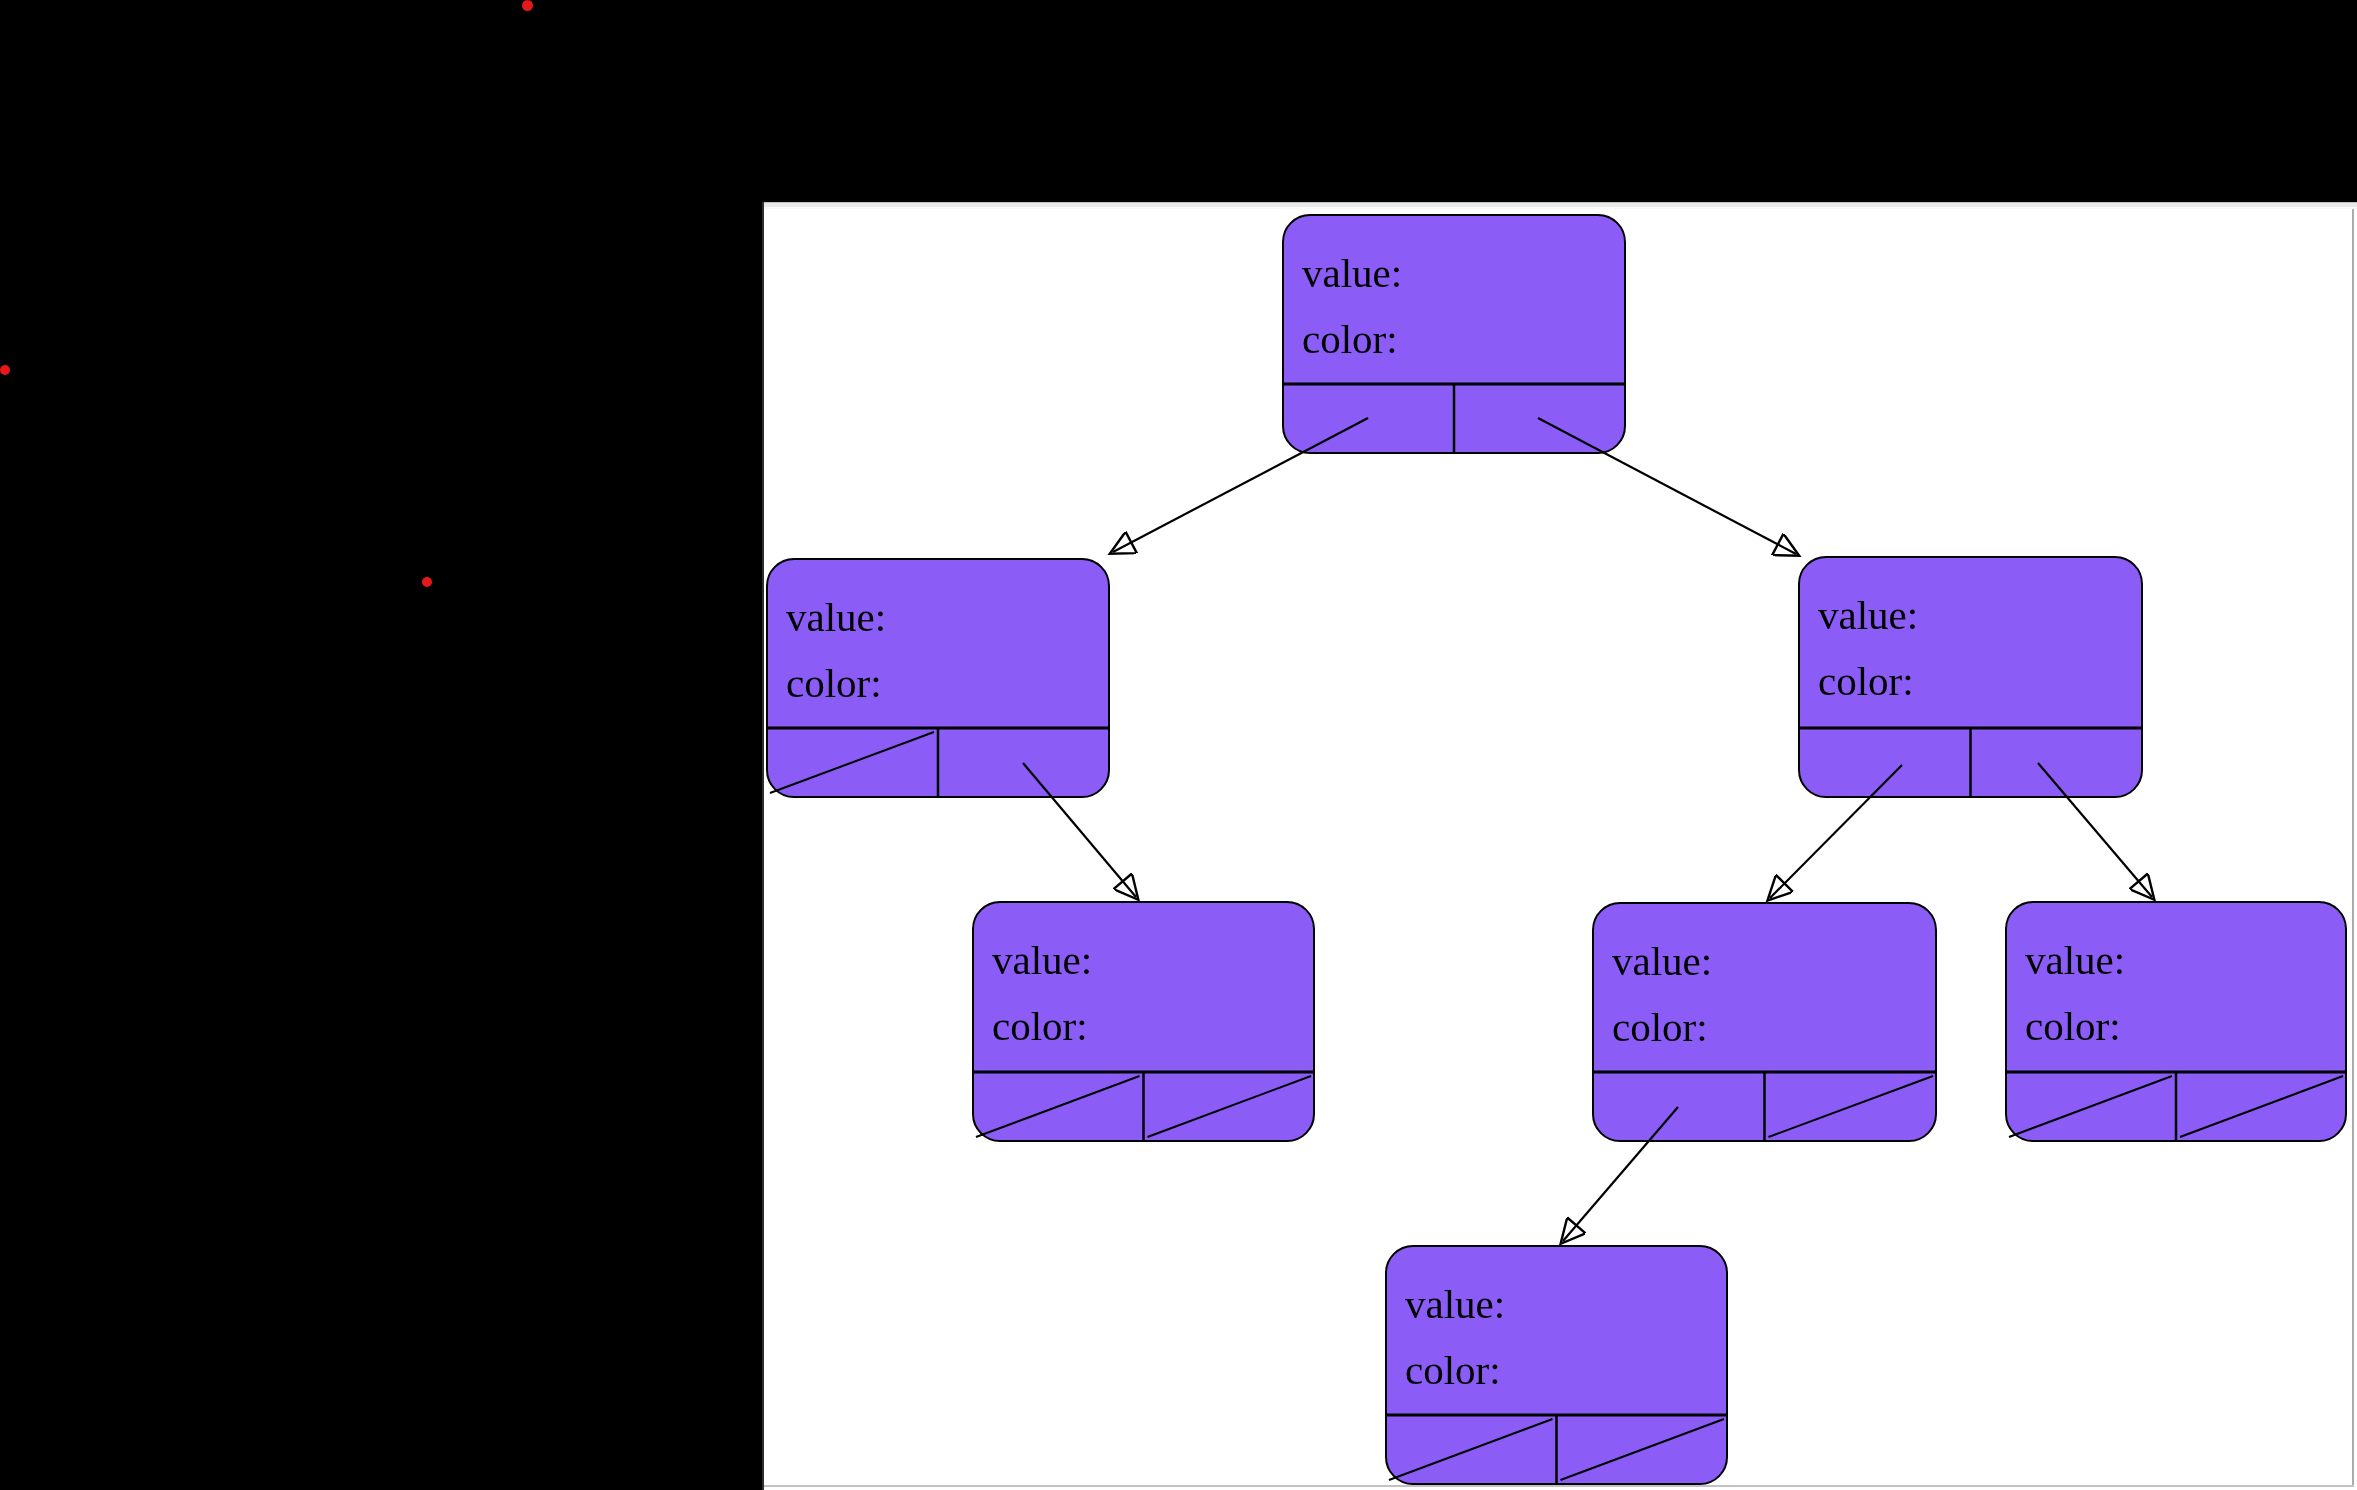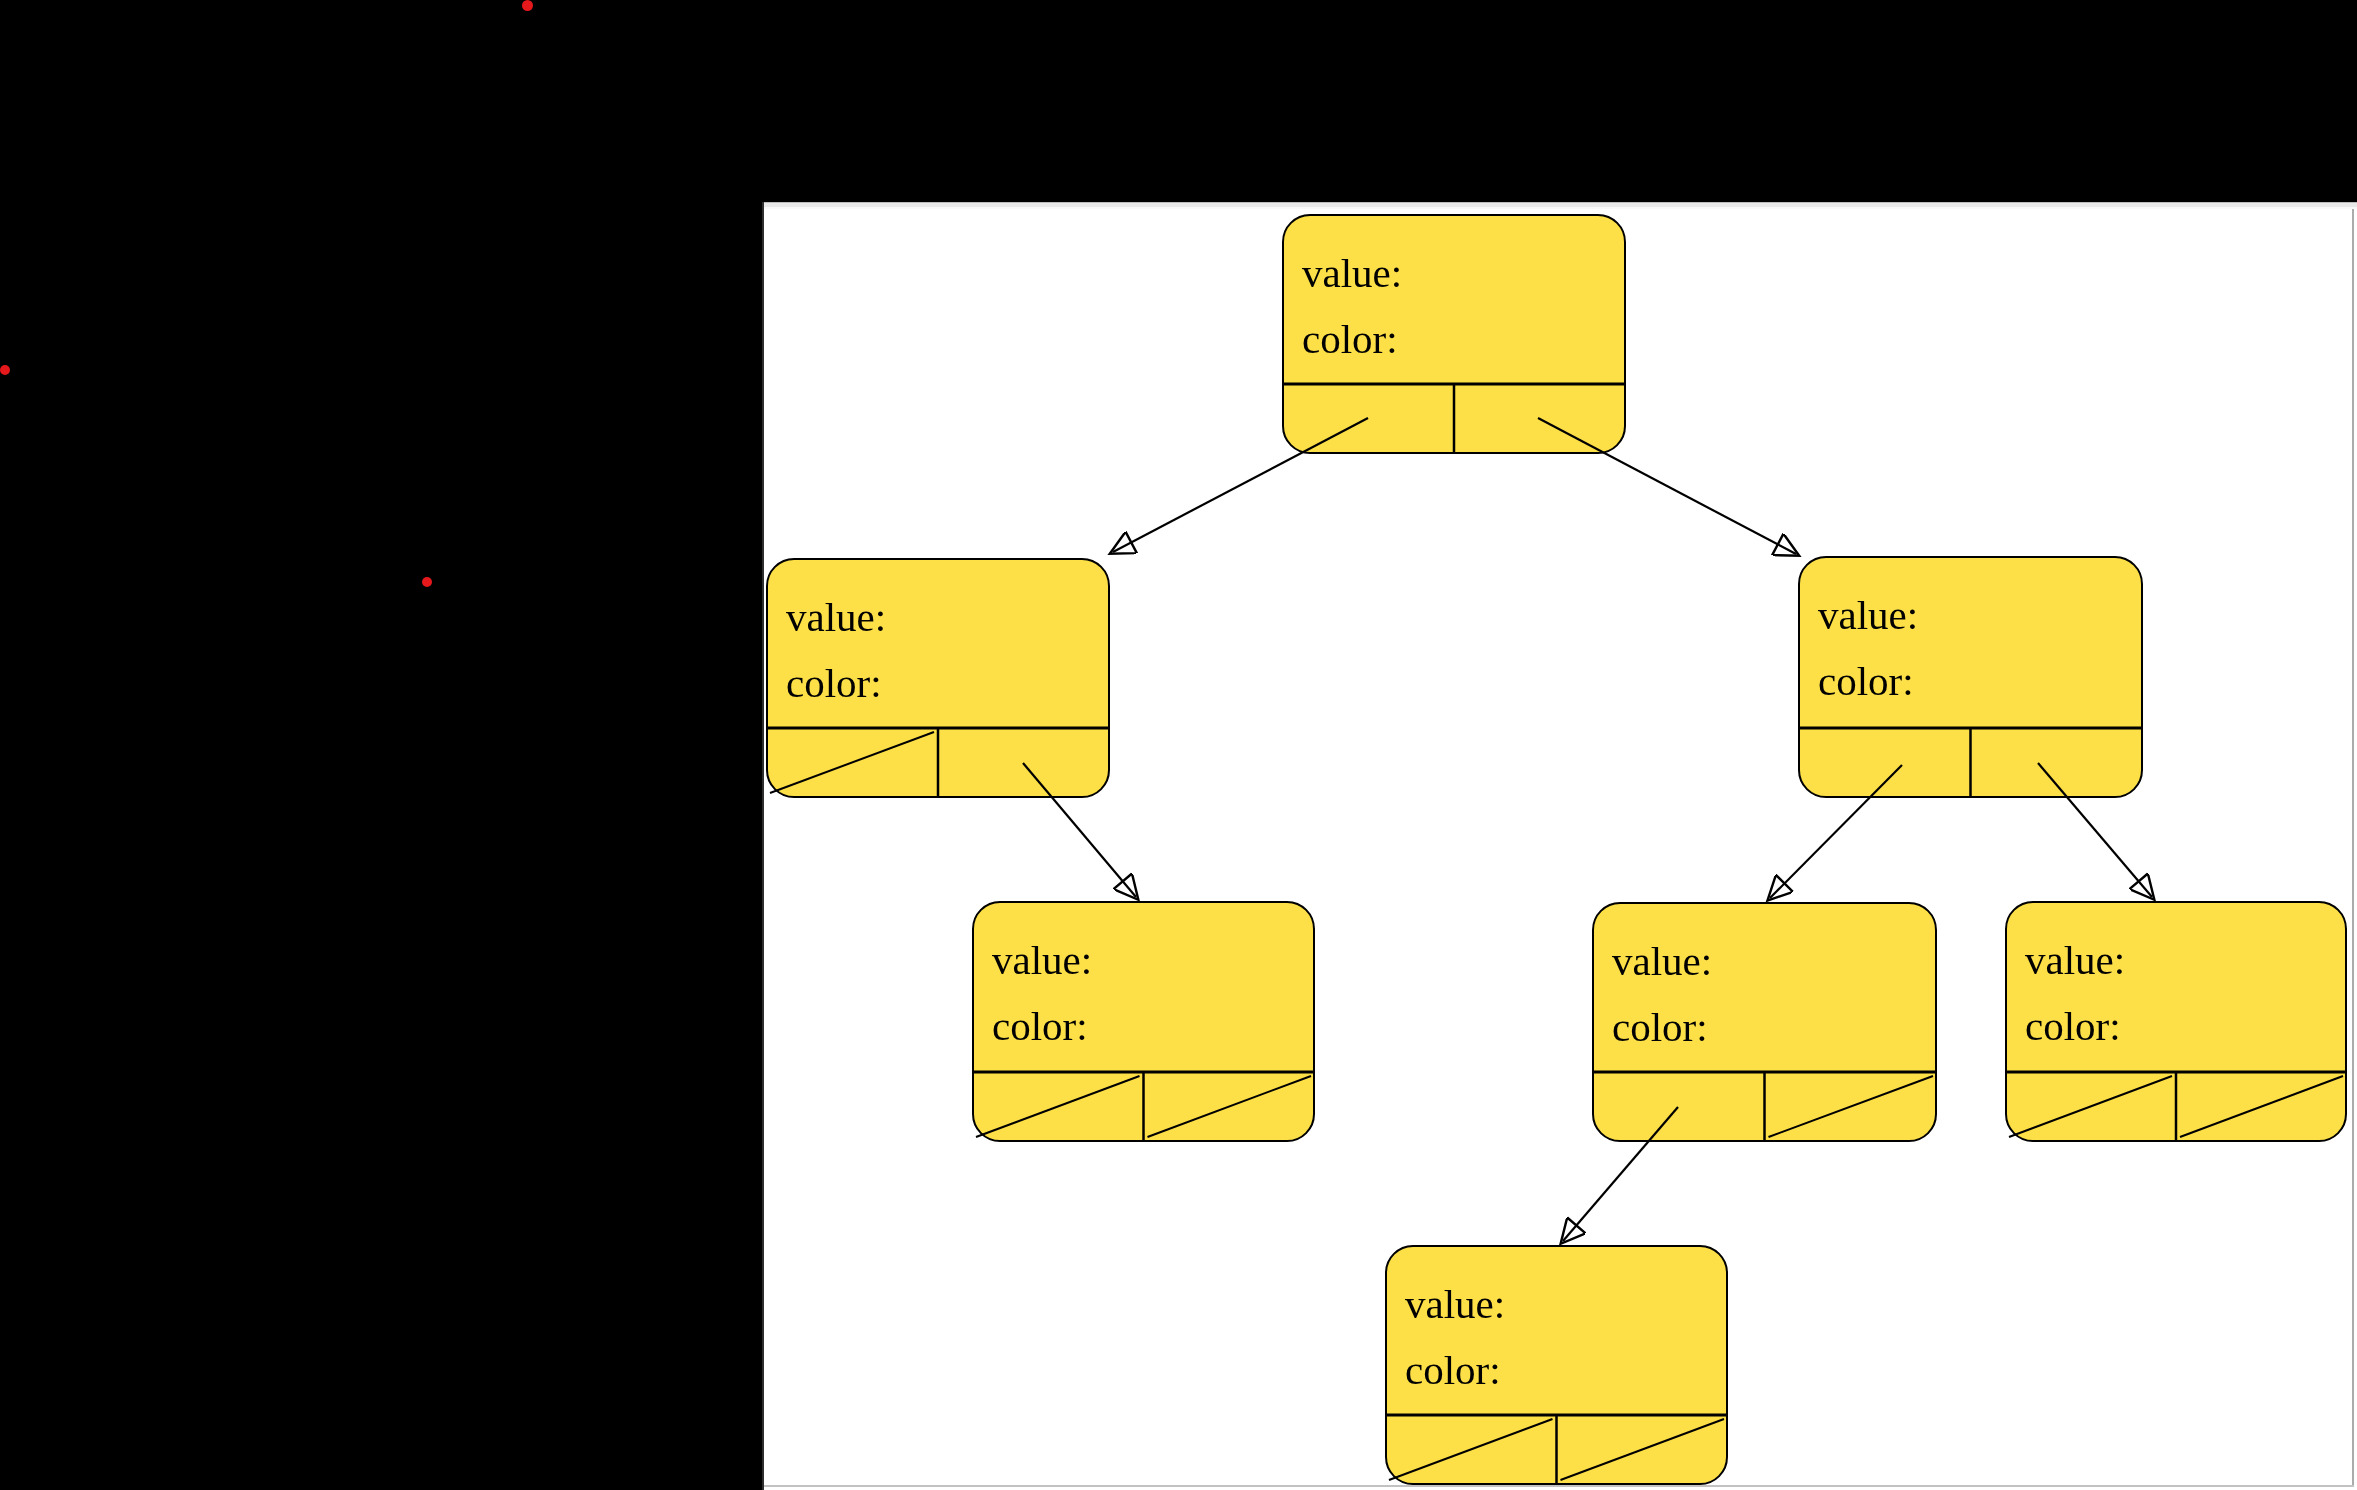--- a/index.html
+++ b/index.html
@@ -24,21 +24,21 @@
   #canvas-right-line{
     position:absolute;top:7px;bottom:5px;right:3px;width:2px;background:#ababab;
   }
   #canvas-bottom-line{
     position:absolute;left:0;right:3px;bottom:3px;height:2px;background:#c2c2c2;
   }
   
   .node{
     position:absolute;
     box-sizing:border-box;
-    background:#fde047;
+    background:#8b5cf6;
     border:2px solid #000;
     border-radius:28px;
   }
   .node-text{
     position:absolute;
     left:18px;top:24px;
     font-size:41px;
     line-height:66px;
     color:#000;
     white-space:pre;

